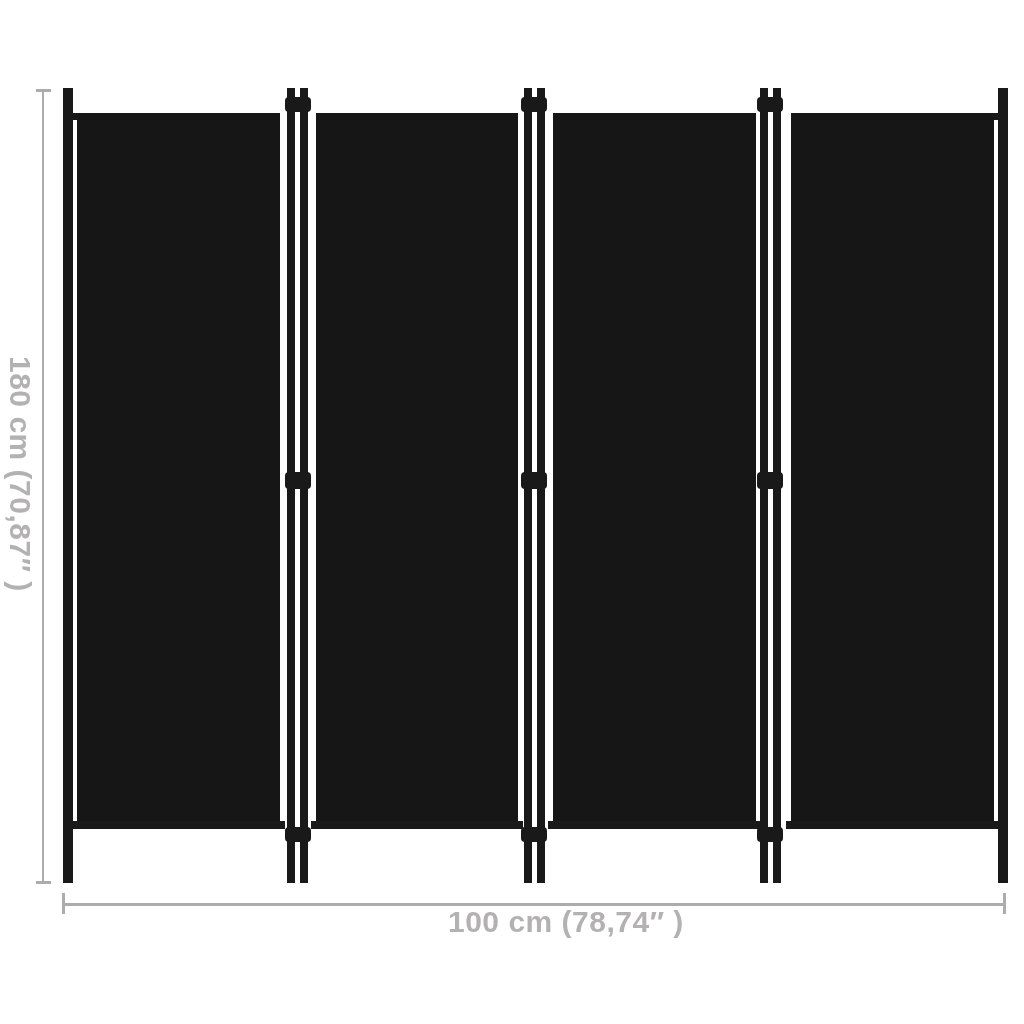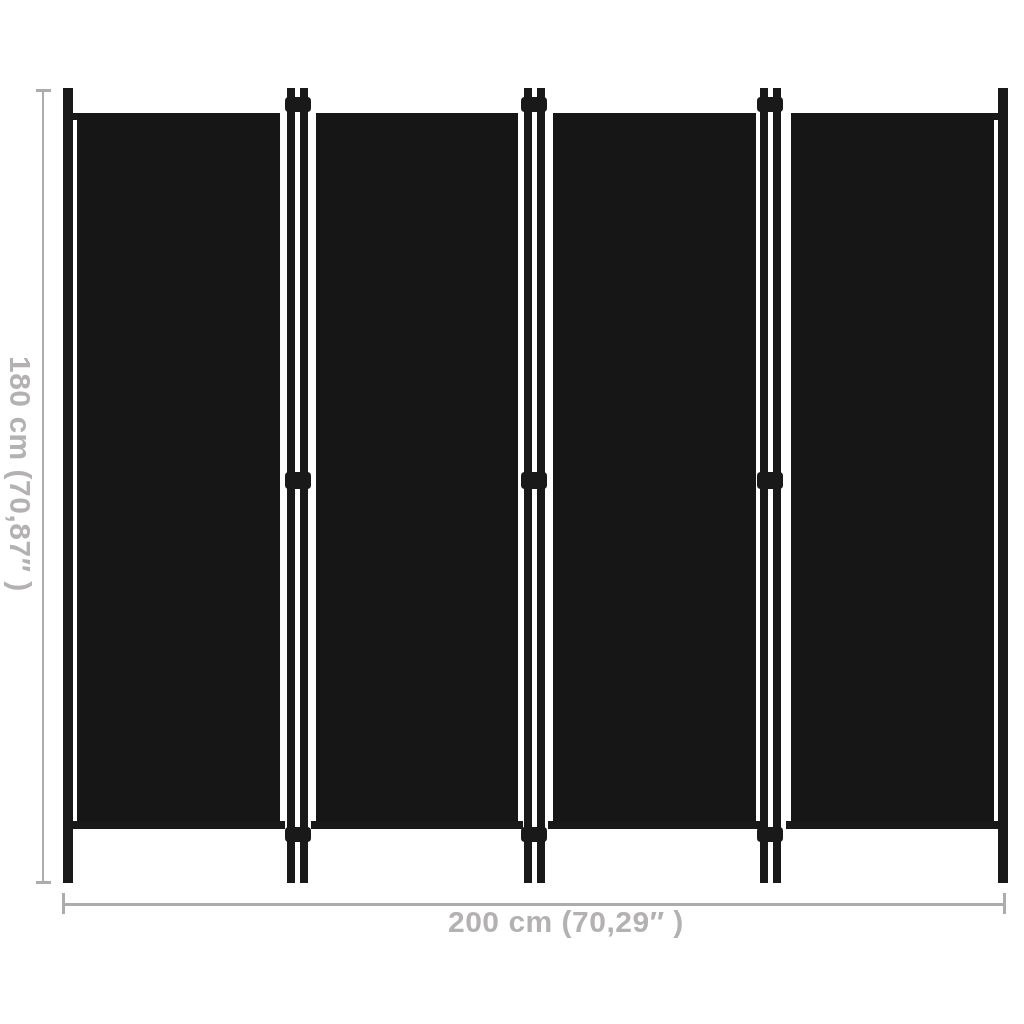--- a/index.html
+++ b/index.html
@@ -73,15 +73,15 @@
     </div>
 
   <div class="vline"></div>
   <div class="vcap-top"></div>
   <div class="vcap-bottom"></div>
   <div class="height-label">180 cm (70,87″ )</div>
 
   <div class="hline"></div>
   <div class="hcap-left"></div>
   <div class="hcap-right"></div>
-  <div class="width-label">200 cm (70,29″ )</div>
+  <div class="width-label">100 cm (78,74″ )</div>
 
 </div>
 
 </body></html>

